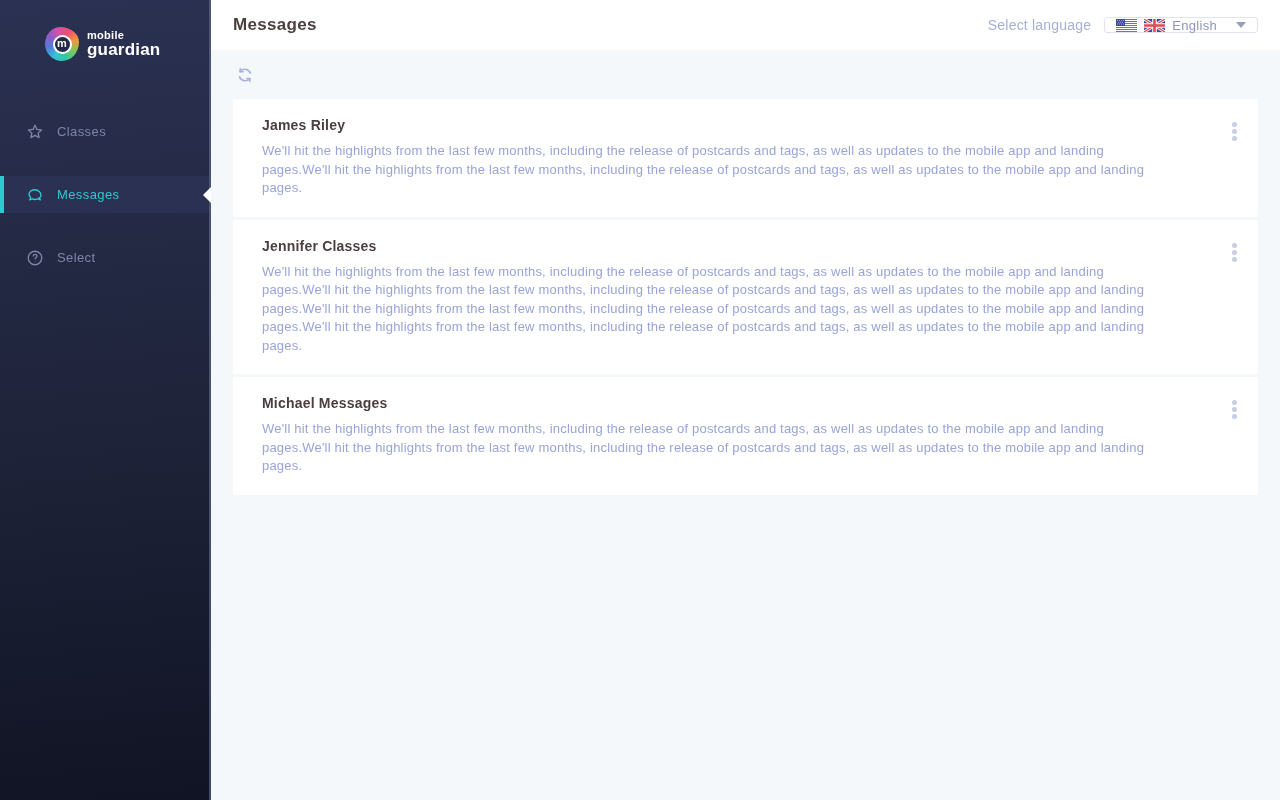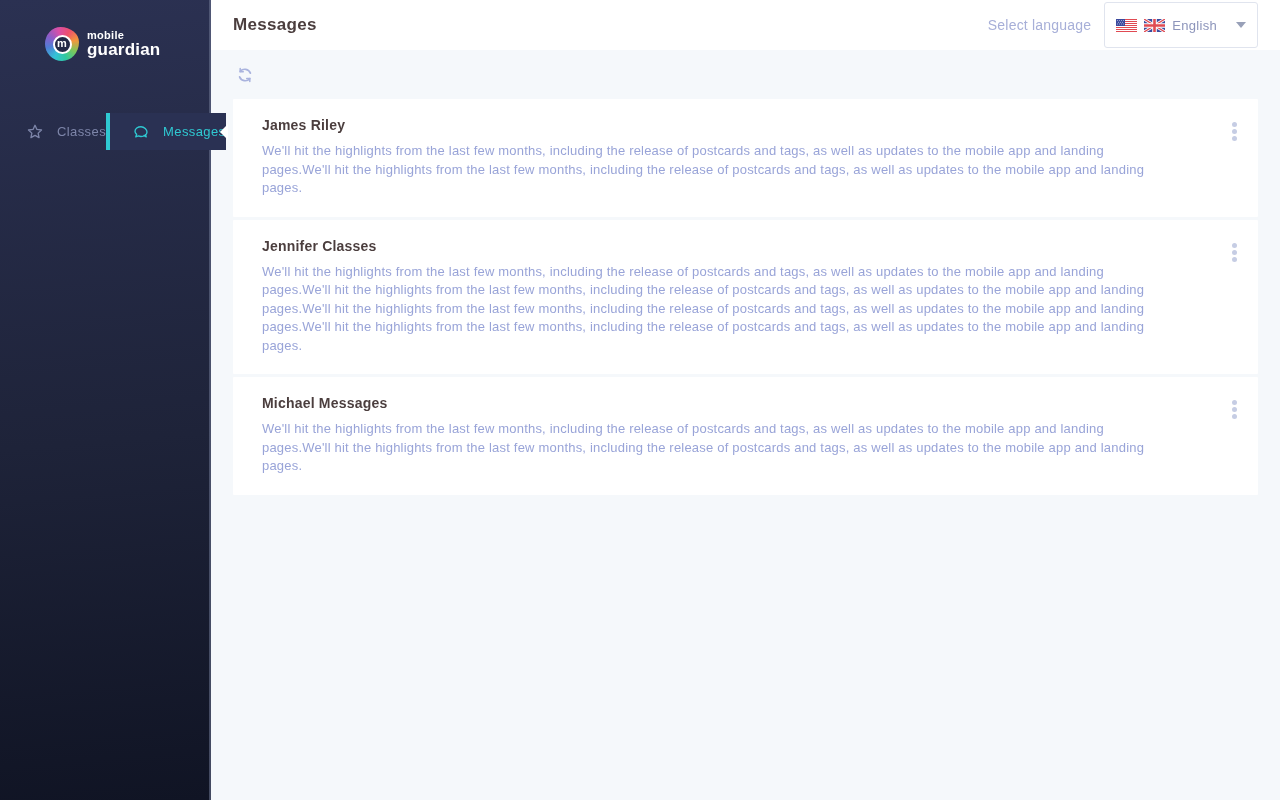--- a/index.html
+++ b/index.html
@@ -43,21 +43,21 @@
     font-size: 11px;
     font-weight: bold;
     display: flex; align-items: center; justify-content: center;
     line-height: 1;
     padding-bottom: 1px;
   }
   .logo-text { color: #ffffff; line-height: 1; }
   .logo-text .l1 { font-size: 11px; font-weight: 700; letter-spacing: 0.3px; display: block; margin-bottom: 1px; }
   .logo-text .l2 { font-size: 17px; font-weight: 800; letter-spacing: 0.2px; display: block; margin-top: -1px; }
 
-  .nav { margin-top: 52px; display: flex; flex-direction: row; }
+  .nav { margin-top: 52px; display: flex; flex-direction: column; gap: 26px; }
   .nav-item {
     position: relative;
     display: flex;
     align-items: center;
     gap: 13px;
     height: 37px;
     padding-left: 21px;
     border-left: 4px solid transparent;
     color: #7d85a9;
     font-size: 13px;
@@ -98,21 +98,21 @@
     font-weight: 700;
     color: #4b3e3e;
     letter-spacing: 0.3px;
   }
   .topbar-spacer { flex: 1; }
   .lang-label { font-size: 14px; color: #a7afd8; margin-right: 13px; letter-spacing: 0.2px; }
   .lang-select {
     display: flex;
     align-items: center;
     gap: 7px;
-    height: 46px;
+    height: 16px;
     padding: 0 11px;
     border: 1px solid #e0e4ee;
     border-radius: 3px;
     background: #ffffff;
     cursor: pointer;
   }
   .flag { width: 21px; height: 13px; display: block; }
   .lang-value { font-size: 13px; color: #8d95bb; letter-spacing: 0.3px; }
   .chevron-down {
     width: 0; height: 0;

